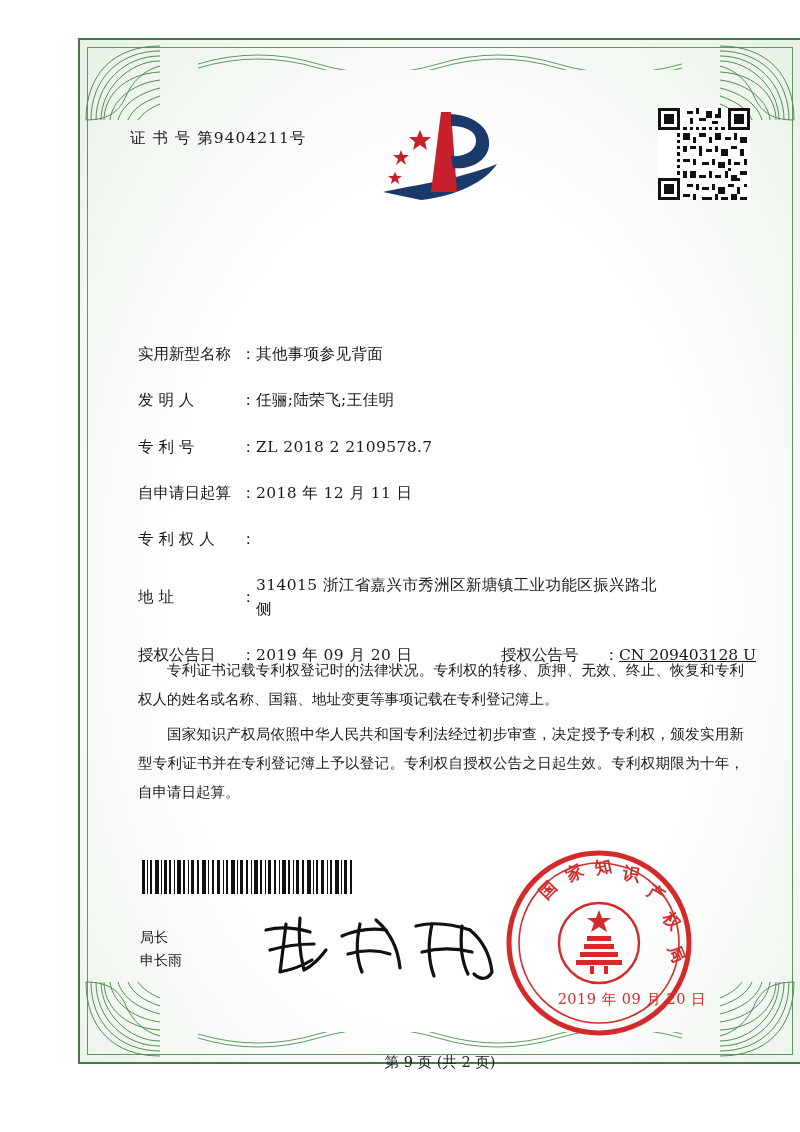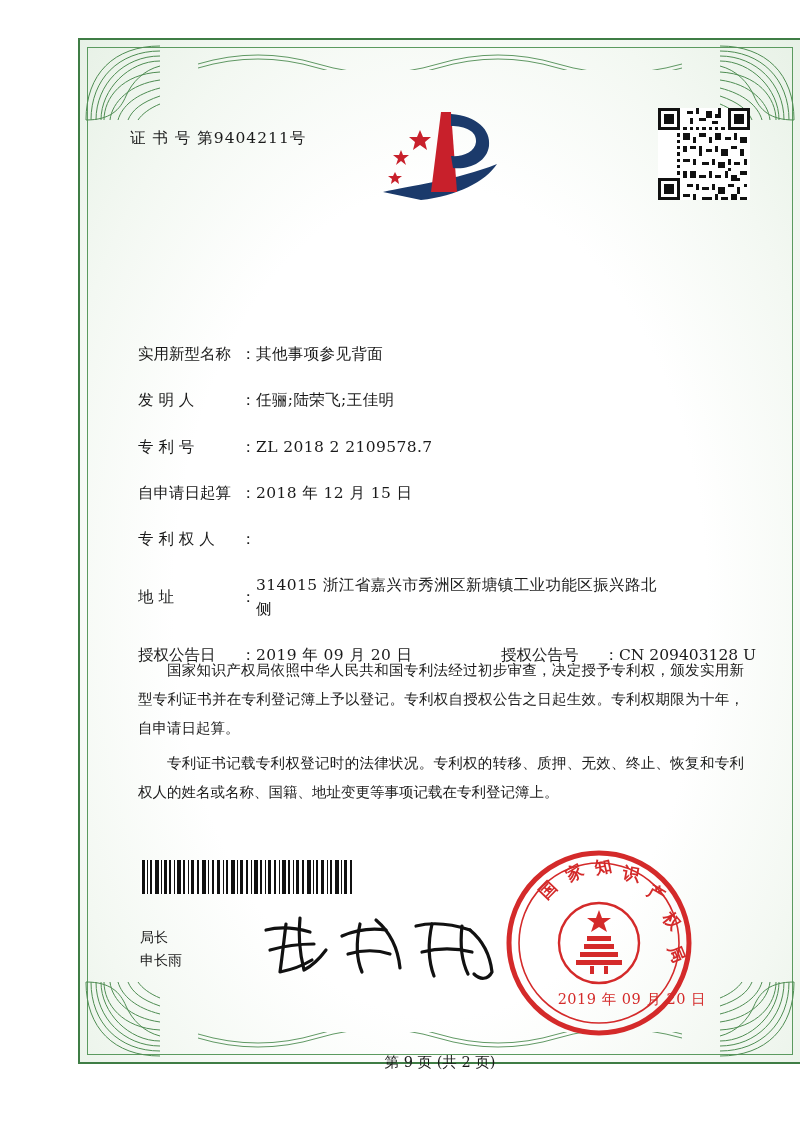--- a/index.html
+++ b/index.html
@@ -137,21 +137,21 @@
     letter-spacing: 0.4px;
   }
   .f-row.split .f-value { flex: 0 0 auto; min-width: 215px; }
   .f-label2 {
     flex: 0 0 118px;
     display: flex;
     justify-content: space-between;
     white-space: nowrap;
     margin-left: 30px;
   }
-  .f-value2 { flex: 1 1 auto; white-space: nowrap; }
+  .f-value2 { flex: 1 1 auto; white-space: nowrap; text-decoration: underline; }
 
   
   .body-text {
     position: absolute;
     left: 60px;
     right: 58px;
     top: 618px;
     font-size: 14.5px;
     line-height: 2.0;
     text-align: justify;
@@ -454,21 +454,21 @@
           <span class="colon">：</span>
       </div>
       <div class="f-value">ZL 2018 2 2109578.7</div>
     </div>
 
     <div class="f-row">
       <div class="f-label">
         <span>自申请日起算</span>
           <span class="colon">：</span>
       </div>
-      <div class="f-value">2018 年 12 月 15 日</div>
+      <div class="f-value">2018 年 12 月 11 日</div>
     </div>
 
     <div class="f-row">
       <div class="f-label">
         <span>专  利  权  人</span>
           <span class="colon">：</span>
       </div>
     </div>
 
     <div class="f-row">
@@ -489,22 +489,22 @@
       <div class="f-label2">
         <span>授权公告号</span>
           <span class="colon">：</span>
       </div>
       <div class="f-value2">CN 209403128 U</div>
     </div>
 
   </div>
 
   <div class="body-text">
+    <p>专利证书记载专利权登记时的法律状况。专利权的转移、质押、无效、终止、恢复和专利权人的姓名或名称、国籍、地址变更等事项记载在专利登记簿上。</p>
     <p>国家知识产权局依照中华人民共和国专利法经过初步审查，决定授予专利权，颁发实用新型专利证书并在专利登记簿上予以登记。专利权自授权公告之日起生效。专利权期限为十年，自申请日起算。</p>
-    <p>专利证书记载专利权登记时的法律状况。专利权的转移、质押、无效、终止、恢复和专利权人的姓名或名称、国籍、地址变更等事项记载在专利登记簿上。</p>
   </div>
 
   <div class="barcode">
     <svg width="216" height="34" viewBox="0 0 216 34" shape-rendering="crispEdges">
       <rect width="216" height="34" fill="#ffffff"></rect>
       <g fill="#111111">
         <rect x="2" y="0" width="3" height="34"></rect>
           <rect x="7" y="0" width="1" height="34"></rect>
         <rect x="10" y="0" width="2" height="34"></rect>
           <rect x="15" y="0" width="4" height="34"></rect>

